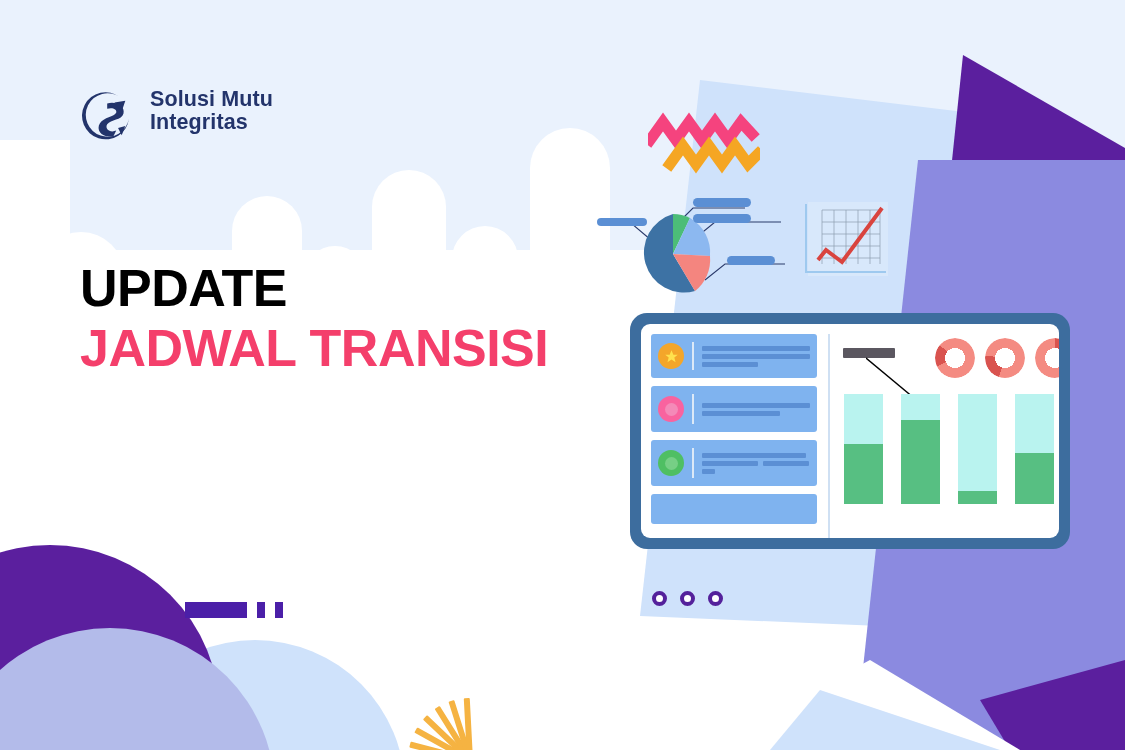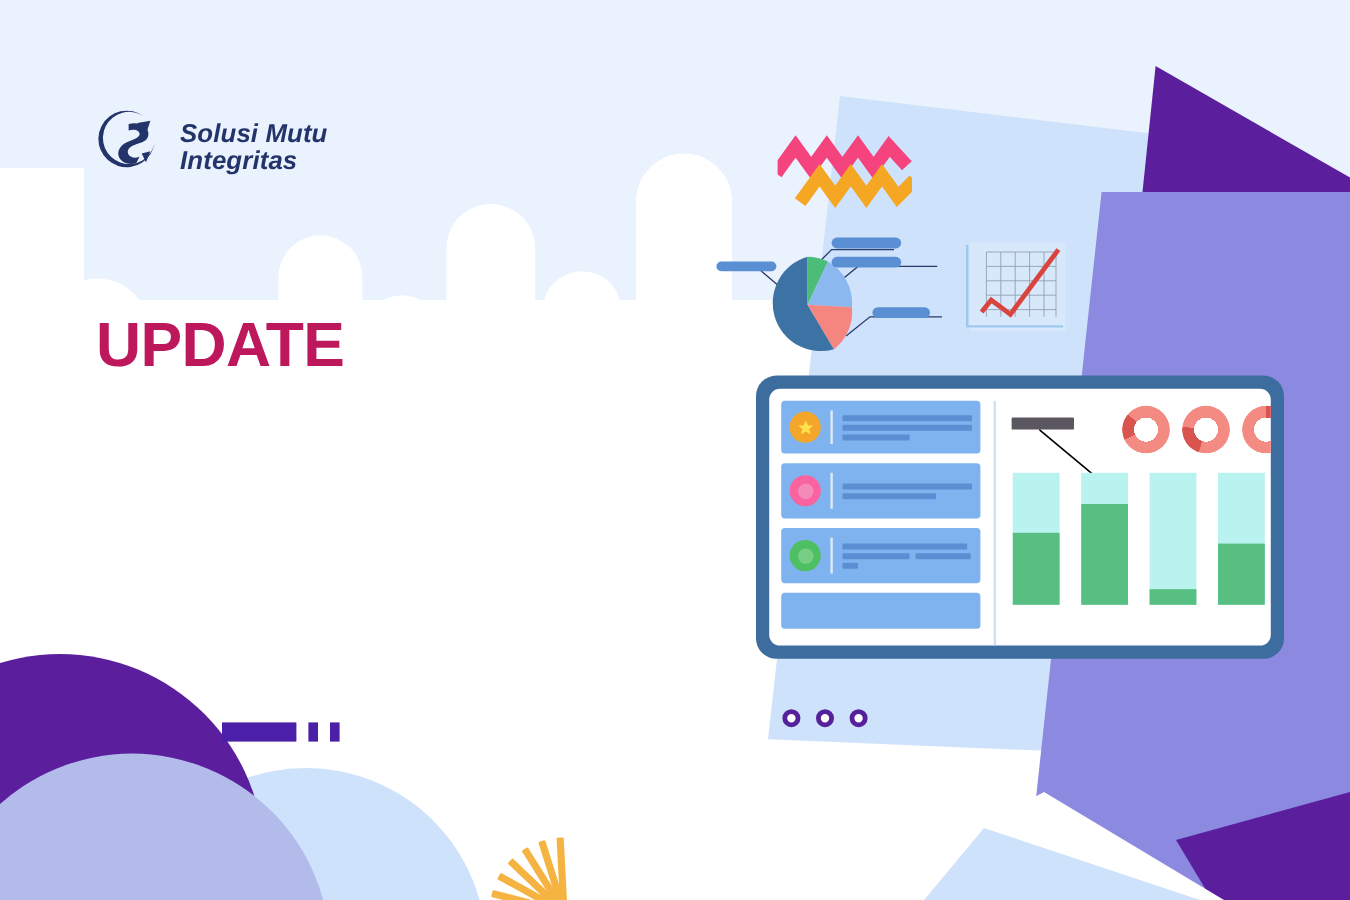--- a/index.html
+++ b/index.html
@@ -17,28 +17,28 @@
   
   .shape-layer{position:absolute;left:0;top:0;width:1125px;height:750px;}
 
   
   .circ{position:absolute;border-radius:50%;}
   .circ-dark{left:-120px;top:545px;width:340px;height:340px;background:#5b1f9e;}
   .circ-light{left:-55px;top:628px;width:330px;height:330px;background:#b3bbea;}
   .circ-pale{left:105px;top:640px;width:300px;height:300px;background:#cfe2fb;}
 
   
-  .logo{position:absolute;left:80px;top:88px;display:flex;align-items:flex-end;gap:12px;font-style:italic;}
+  .logo{position:absolute;left:80px;top:88px;display:flex;align-items:flex-start;gap:12px;}
   .logo-mark{width:58px;height:58px;flex:0 0 58px;}
   .logo-text{line-height:1.06;color:#23346b;font-weight:bold;font-size:21.5px;letter-spacing:.1px;}
 
   
   .headline{position:absolute;left:80px;top:262px;}
   .h-line{font-weight:bold;letter-spacing:-0.5px;line-height:1.0;}
-  .l1{font-size:52px;color:#be185d;margin-bottom:8px;}
+  .l1{font-size:52px;color:#000000;margin-bottom:8px;}
   .l2{font-size:52px;color:#23346b;margin-bottom:9px;}
   .l2 .thin{font-weight:normal;color:#2b3a6b;}
   .l3{font-size:52px;color:#f43f6b;}
 
   
   .bar-group{position:absolute;left:185px;top:602px;display:flex;align-items:center;gap:10px;}
   .bar-main{width:62px;height:16px;background:#4b1fa8;}
   .bar-sq{width:8px;height:16px;background:#4b1fa8;}
 
   
@@ -284,20 +284,21 @@
       <path d="M42,44 L50,42 L46,52 Z" fill="#23346b"></path>
     </svg>
     <div class="logo-text">
       <div>Solusi Mutu</div>
       <div>Integritas</div>
     </div>
   </div>
 
   <div class="headline">
     <div class="h-line l1">UPDATE</div>
+    <div class="h-line l3">JADWAL TRANSISI</div>
   </div>
 
   <div class="bar-group">
     <span class="bar-main"></span>
     <span class="bar-sq"></span>
     <span class="bar-sq"></span>
   </div>
 
   <div class="sunburst">
       <span class="ray" style="transform: translate(-3px, -62px) rotate(-75.5deg);"></span>

